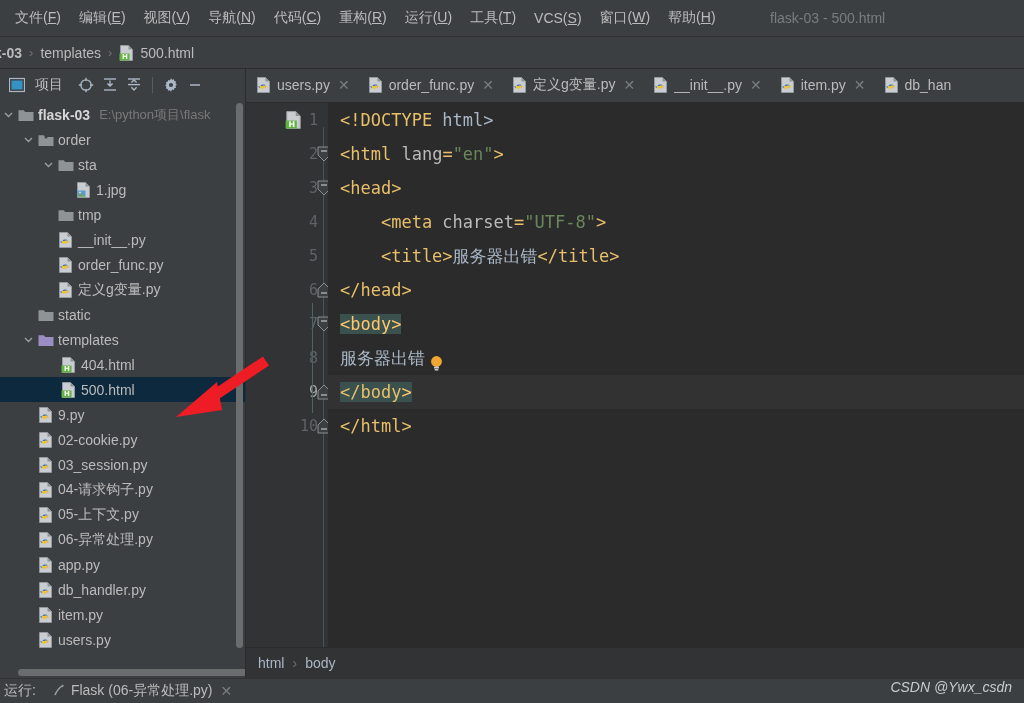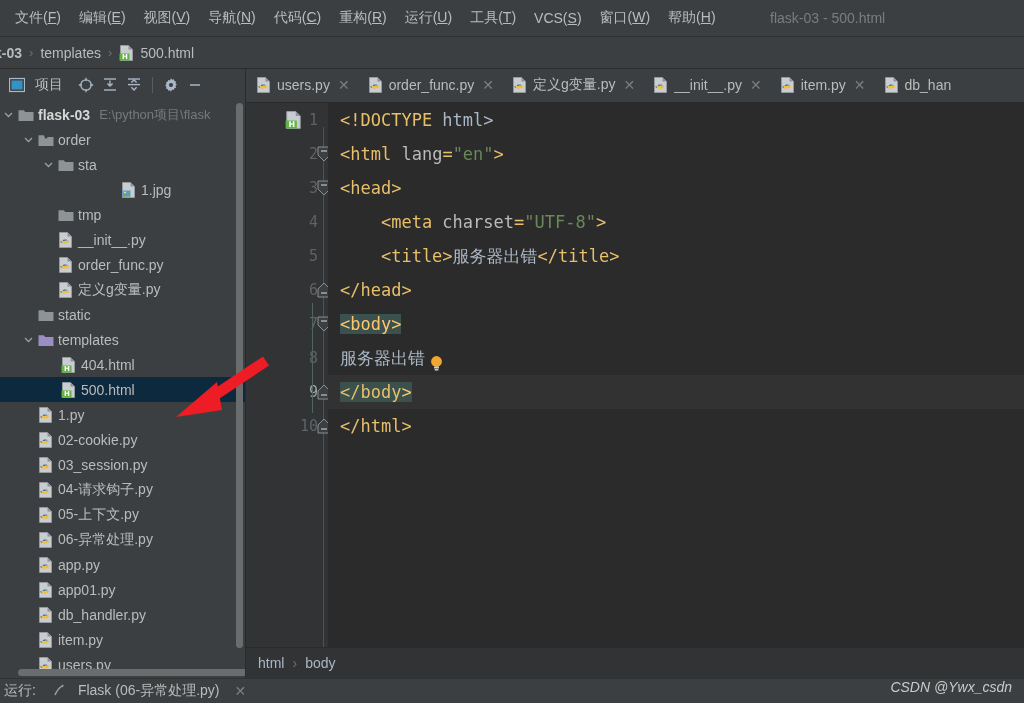--- a/index.html
+++ b/index.html
@@ -257,21 +257,21 @@
     background: #3c3f41;
     display: flex; align-items: center;
     padding-left: 4px;
     font-size: 14px;
     color: #bbbbbb;
     overflow: hidden;
     position: relative;
     border-top: 1px solid #323232;
   }
   .bb-label { color: #bbbbbb; margin-right: 16px; white-space: nowrap; }
-  .bb-tab { display: flex; align-items: center; gap: 11px; white-space: nowrap; color: #bbbbbb; }
+  .bb-tab { display: flex; align-items: center; gap: 4px; white-space: nowrap; color: #bbbbbb; }
 
   
   .watermark {
     position: absolute;
     right: 12px; bottom: 8px;
     color: #c9ccce;
     font-size: 14px;
     z-index: 40;
     pointer-events: none;
     white-space: nowrap;
@@ -407,21 +407,21 @@
               </svg>
             </span>
           <span class="ico">
               <svg width="16" height="14" viewBox="0 0 16 14">
                 <path d="M0.5 2.3h5.3l1.4 1.6h8.3v9.2h-15z" fill="#8e9396"></path>
               </svg>
             </span>
           <span class="lbl">sta</span>
         </div>
 
-        <div class="row" style="padding-left:120px">
+        <div class="row" style="padding-left:75px">
           <span class="ico">
               <svg width="15" height="16" viewBox="0 0 15 16">
                 <path d="M1.5 0.5h8l4 4v11h-12z" fill="#c9ccd0" stroke="#9aa0a6" stroke-width="0.8"></path>
                 <path d="M9.5 0.5l4 4h-4z" fill="#8d9296"></path>
                 <rect x="1.5" y="8.5" width="8" height="6" fill="#5b9bd5"></rect>
                 <circle cx="4" cy="10.5" r="1" fill="#ffe08a"></circle>
                 <path d="M1.5 14.5l2.6-3 1.8 2 1.6-1.8 1.9 2.8z" fill="#6aa84f"></path>
               </svg>
             </span>
           <span class="lbl">1.jpg</span>
@@ -521,21 +521,21 @@
 
         <div class="row" style="padding-left:37px">
           <span class="ico">
               <svg width="15" height="16" viewBox="0 0 15 16">
                 <path d="M1.5 0.5h8l4 4v11h-12z" fill="#c9ccd0" stroke="#9aa0a6" stroke-width="0.8"></path>
                 <path d="M9.5 0.5l4 4h-4z" fill="#8d9296"></path>
                 <path d="M3.2 9.2c0-1.6 1-2.3 3.1-2.3 1.8 0 2.6.6 2.6 1.9v1.1H5.6v.6H2.9c-1.3 0-1.9-.7-1.9-2.1z" fill="#3c78aa" transform="translate(1.5,1.2) scale(0.92)"></path>
                 <path d="M11.2 10.1c0 1.6-1 2.3-3.1 2.3-1.8 0-2.6-.6-2.6-1.9V9.4h3.3v-.6h2.7c1.3 0 1.9.7 1.9 2.1z" fill="#f0c040" transform="translate(-1.2,0.4) scale(0.92)"></path>
               </svg>
             </span>
-          <span class="lbl">1.py</span>
+          <span class="lbl">9.py</span>
         </div>
 
         <div class="row" style="padding-left:37px">
           <span class="ico">
               <svg width="15" height="16" viewBox="0 0 15 16">
                 <path d="M1.5 0.5h8l4 4v11h-12z" fill="#c9ccd0" stroke="#9aa0a6" stroke-width="0.8"></path>
                 <path d="M9.5 0.5l4 4h-4z" fill="#8d9296"></path>
                 <path d="M3.2 9.2c0-1.6 1-2.3 3.1-2.3 1.8 0 2.6.6 2.6 1.9v1.1H5.6v.6H2.9c-1.3 0-1.9-.7-1.9-2.1z" fill="#3c78aa" transform="translate(1.5,1.2) scale(0.92)"></path>
                 <path d="M11.2 10.1c0 1.6-1 2.3-3.1 2.3-1.8 0-2.6-.6-2.6-1.9V9.4h3.3v-.6h2.7c1.3 0 1.9.7 1.9 2.1z" fill="#f0c040" transform="translate(-1.2,0.4) scale(0.92)"></path>
               </svg>
@@ -596,31 +596,20 @@
               <svg width="15" height="16" viewBox="0 0 15 16">
                 <path d="M1.5 0.5h8l4 4v11h-12z" fill="#c9ccd0" stroke="#9aa0a6" stroke-width="0.8"></path>
                 <path d="M9.5 0.5l4 4h-4z" fill="#8d9296"></path>
                 <path d="M3.2 9.2c0-1.6 1-2.3 3.1-2.3 1.8 0 2.6.6 2.6 1.9v1.1H5.6v.6H2.9c-1.3 0-1.9-.7-1.9-2.1z" fill="#3c78aa" transform="translate(1.5,1.2) scale(0.92)"></path>
                 <path d="M11.2 10.1c0 1.6-1 2.3-3.1 2.3-1.8 0-2.6-.6-2.6-1.9V9.4h3.3v-.6h2.7c1.3 0 1.9.7 1.9 2.1z" fill="#f0c040" transform="translate(-1.2,0.4) scale(0.92)"></path>
               </svg>
             </span>
           <span class="lbl">app.py</span>
         </div>
 
-        <div class="row" style="padding-left:37px">
-          <span class="ico">
-              <svg width="15" height="16" viewBox="0 0 15 16">
-                <path d="M1.5 0.5h8l4 4v11h-12z" fill="#c9ccd0" stroke="#9aa0a6" stroke-width="0.8"></path>
-                <path d="M9.5 0.5l4 4h-4z" fill="#8d9296"></path>
-                <path d="M3.2 9.2c0-1.6 1-2.3 3.1-2.3 1.8 0 2.6.6 2.6 1.9v1.1H5.6v.6H2.9c-1.3 0-1.9-.7-1.9-2.1z" fill="#3c78aa" transform="translate(1.5,1.2) scale(0.92)"></path>
-                <path d="M11.2 10.1c0 1.6-1 2.3-3.1 2.3-1.8 0-2.6-.6-2.6-1.9V9.4h3.3v-.6h2.7c1.3 0 1.9.7 1.9 2.1z" fill="#f0c040" transform="translate(-1.2,0.4) scale(0.92)"></path>
-              </svg>
-            </span>
-          <span class="lbl">app01.py</span>
-        </div>
 
         <div class="row" style="padding-left:37px">
           <span class="ico">
               <svg width="15" height="16" viewBox="0 0 15 16">
                 <path d="M1.5 0.5h8l4 4v11h-12z" fill="#c9ccd0" stroke="#9aa0a6" stroke-width="0.8"></path>
                 <path d="M9.5 0.5l4 4h-4z" fill="#8d9296"></path>
                 <path d="M3.2 9.2c0-1.6 1-2.3 3.1-2.3 1.8 0 2.6.6 2.6 1.9v1.1H5.6v.6H2.9c-1.3 0-1.9-.7-1.9-2.1z" fill="#3c78aa" transform="translate(1.5,1.2) scale(0.92)"></path>
                 <path d="M11.2 10.1c0 1.6-1 2.3-3.1 2.3-1.8 0-2.6-.6-2.6-1.9V9.4h3.3v-.6h2.7c1.3 0 1.9.7 1.9 2.1z" fill="#f0c040" transform="translate(-1.2,0.4) scale(0.92)"></path>
               </svg>
             </span>

